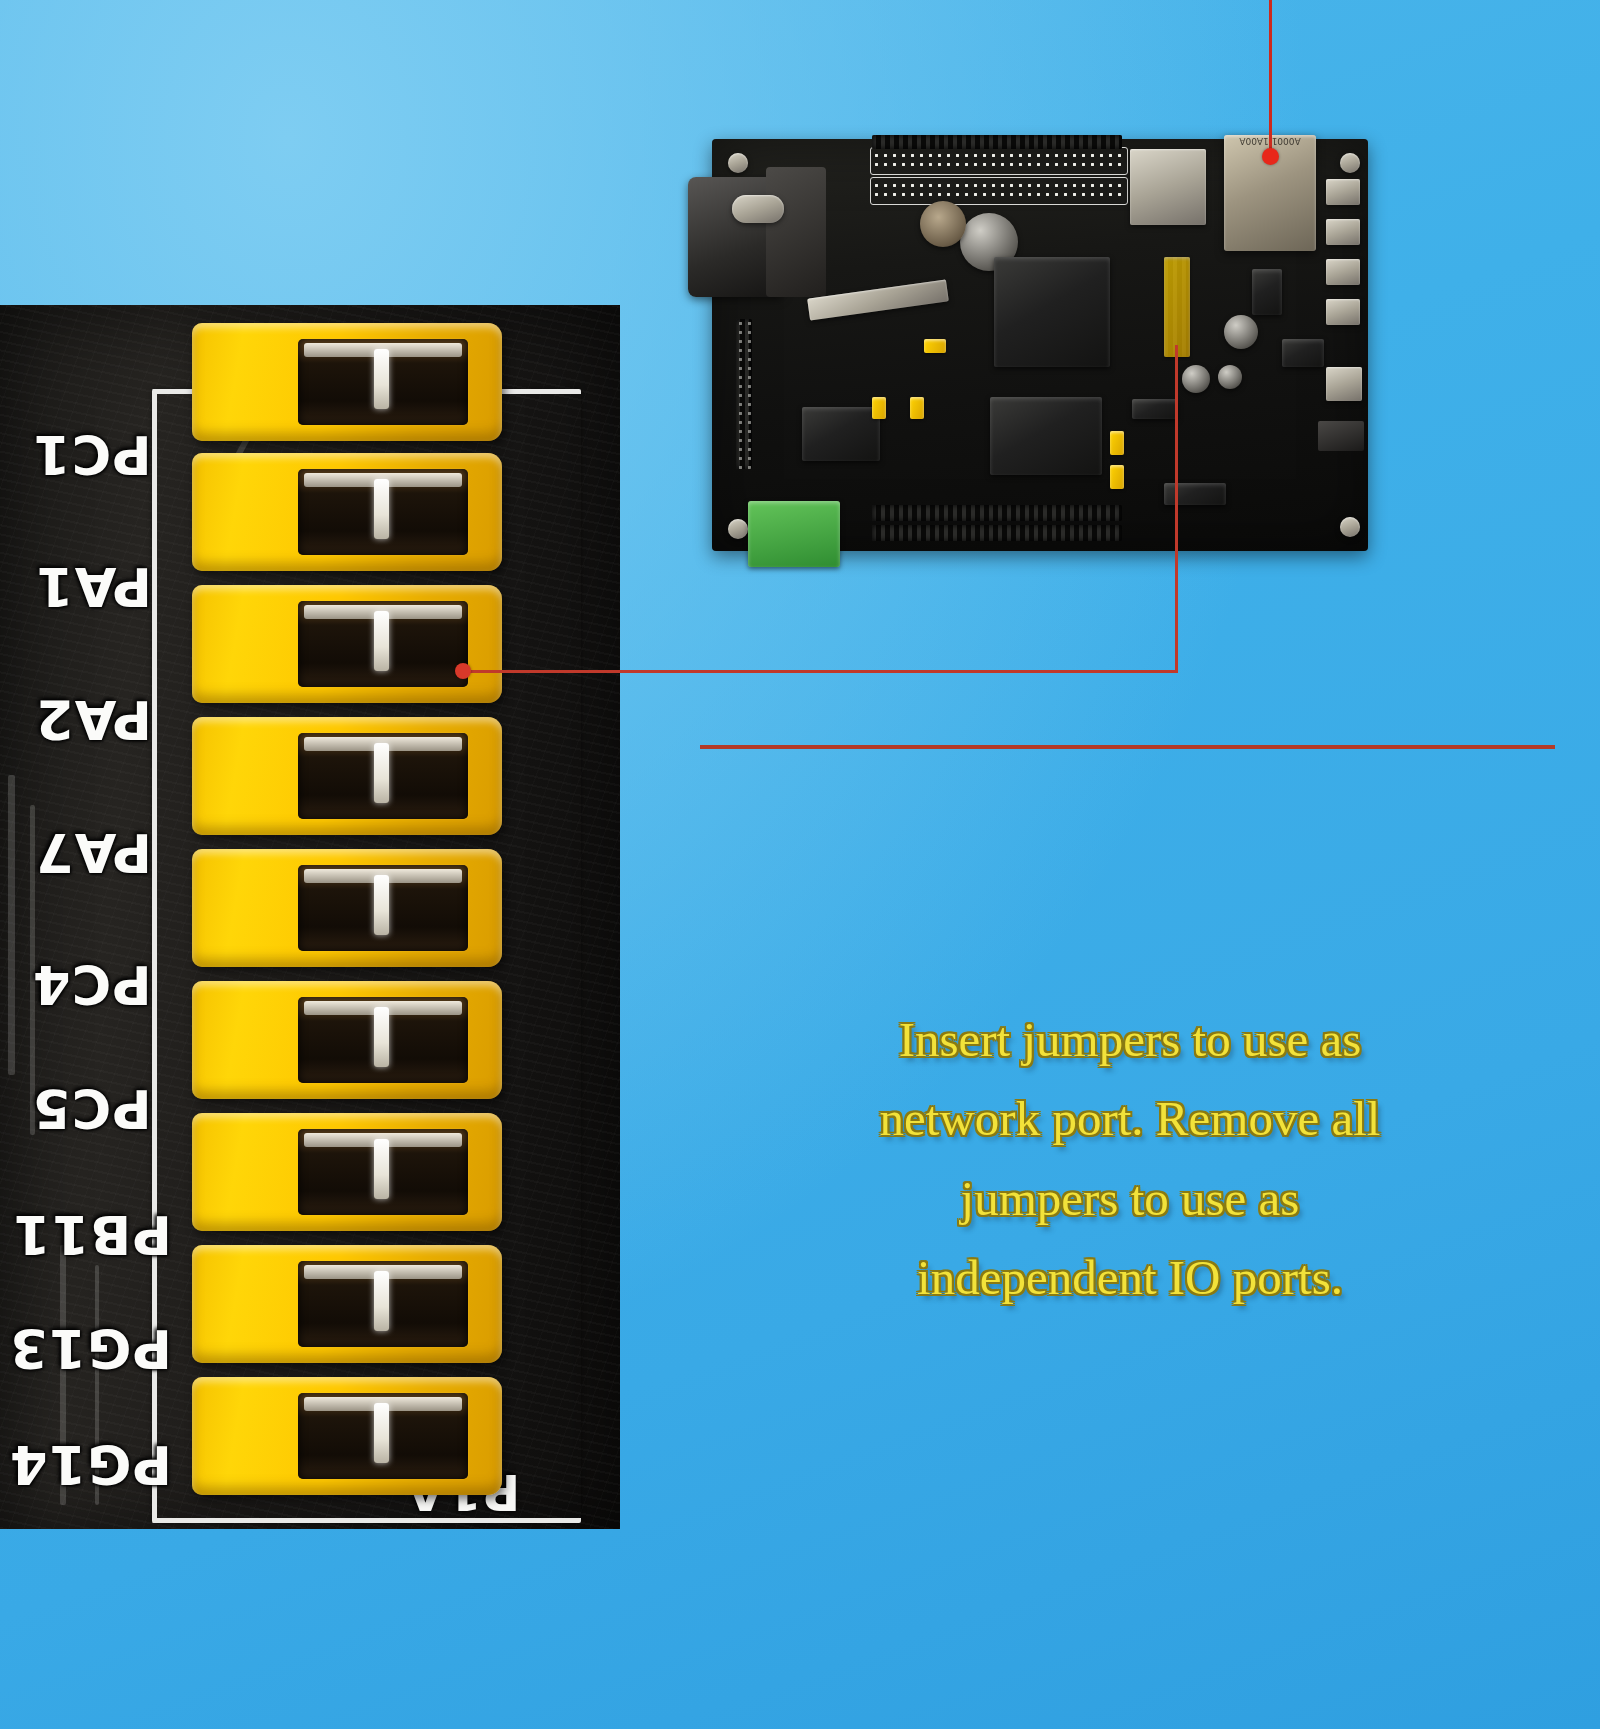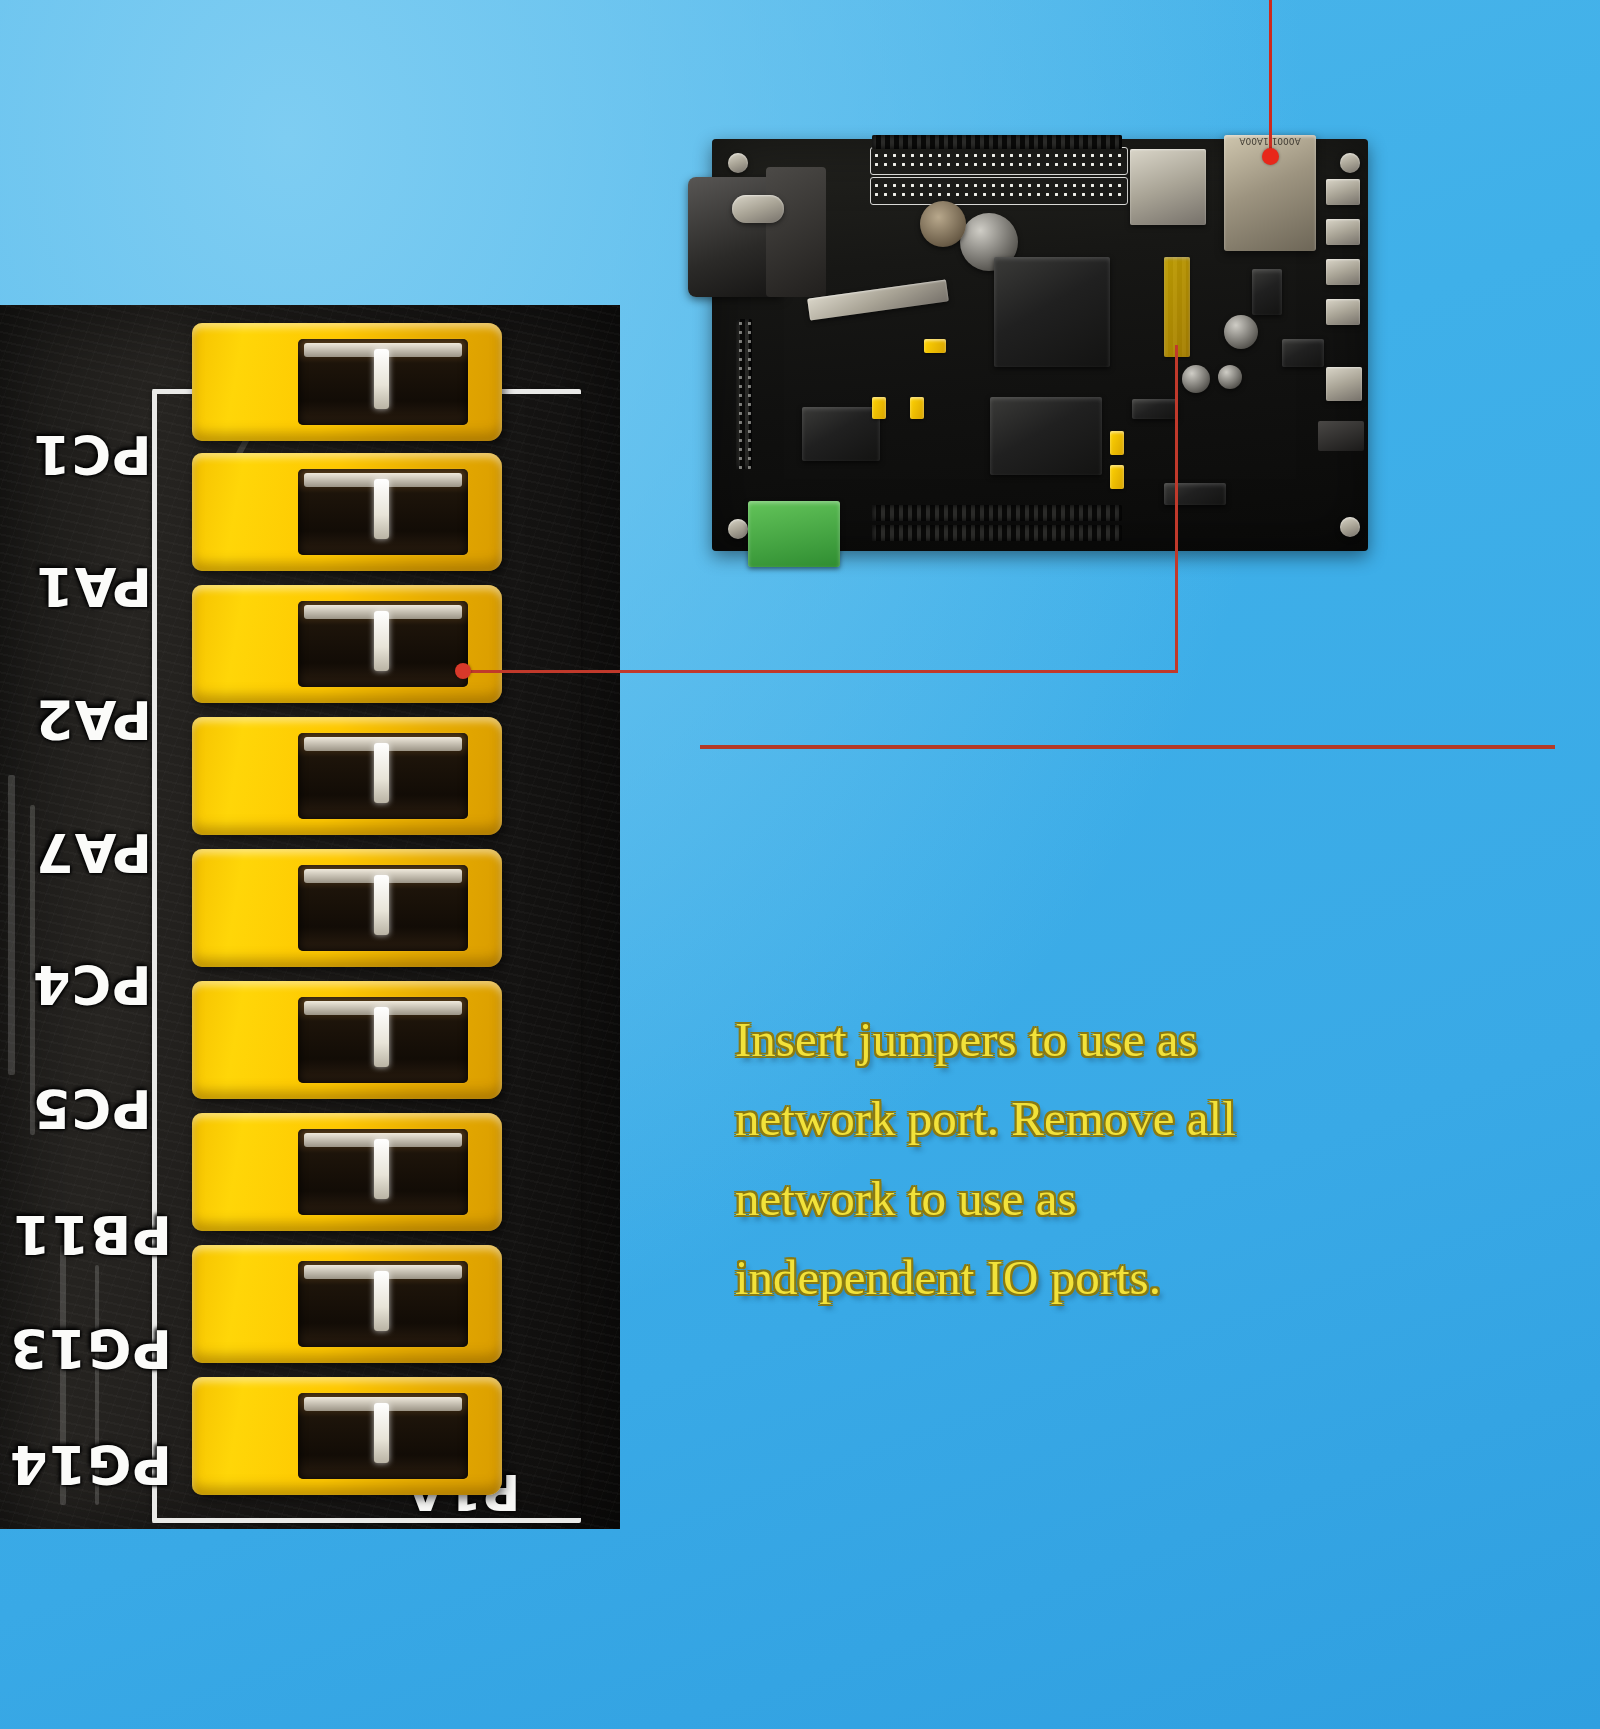--- a/index.html
+++ b/index.html
@@ -126,20 +126,21 @@
   
   .title-block{
     position:absolute;left:700px;top:770px;width:860px;
     text-align:center;color:#8e1f12;
     font-size:51px;line-height:1.38;letter-spacing:.5px;
     text-shadow:1px 1px 0 rgba(255,255,255,.18);
   }
   .title-block .ln{display:block;}
   .note-block{
     position:absolute;left:735px;top:1000px;width:790px;
+    text-align:center;
     font-size:49px;line-height:1.62;
     color:#f2e23a;
     text-shadow:
       -2px 0 #8a7a12, 2px 0 #8a7a12, 0 -2px #8a7a12, 0 2px #8a7a12,
       -2px -2px #8a7a12, 2px -2px #8a7a12, -2px 2px #8a7a12, 2px 2px #8a7a12,
       4px 5px 5px rgba(20,60,90,.45);
   }
   .note-block .ln{display:block;}
 </style>
 </head>
@@ -277,17 +278,17 @@
   <div class="leader leader-v"></div>
   <div class="leader leader-h"></div>
   <div class="dot dot-jump"></div>
 
   <div class="rule"></div>
 
 
   <div class="note-block">
     <span class="ln">Insert jumpers to use as</span>
     <span class="ln">network port. Remove all</span>
-    <span class="ln">network to use as</span>
+    <span class="ln">jumpers to use as</span>
     <span class="ln">independent IO ports.</span>
   </div>
 
 </div>
 
 </body></html>

